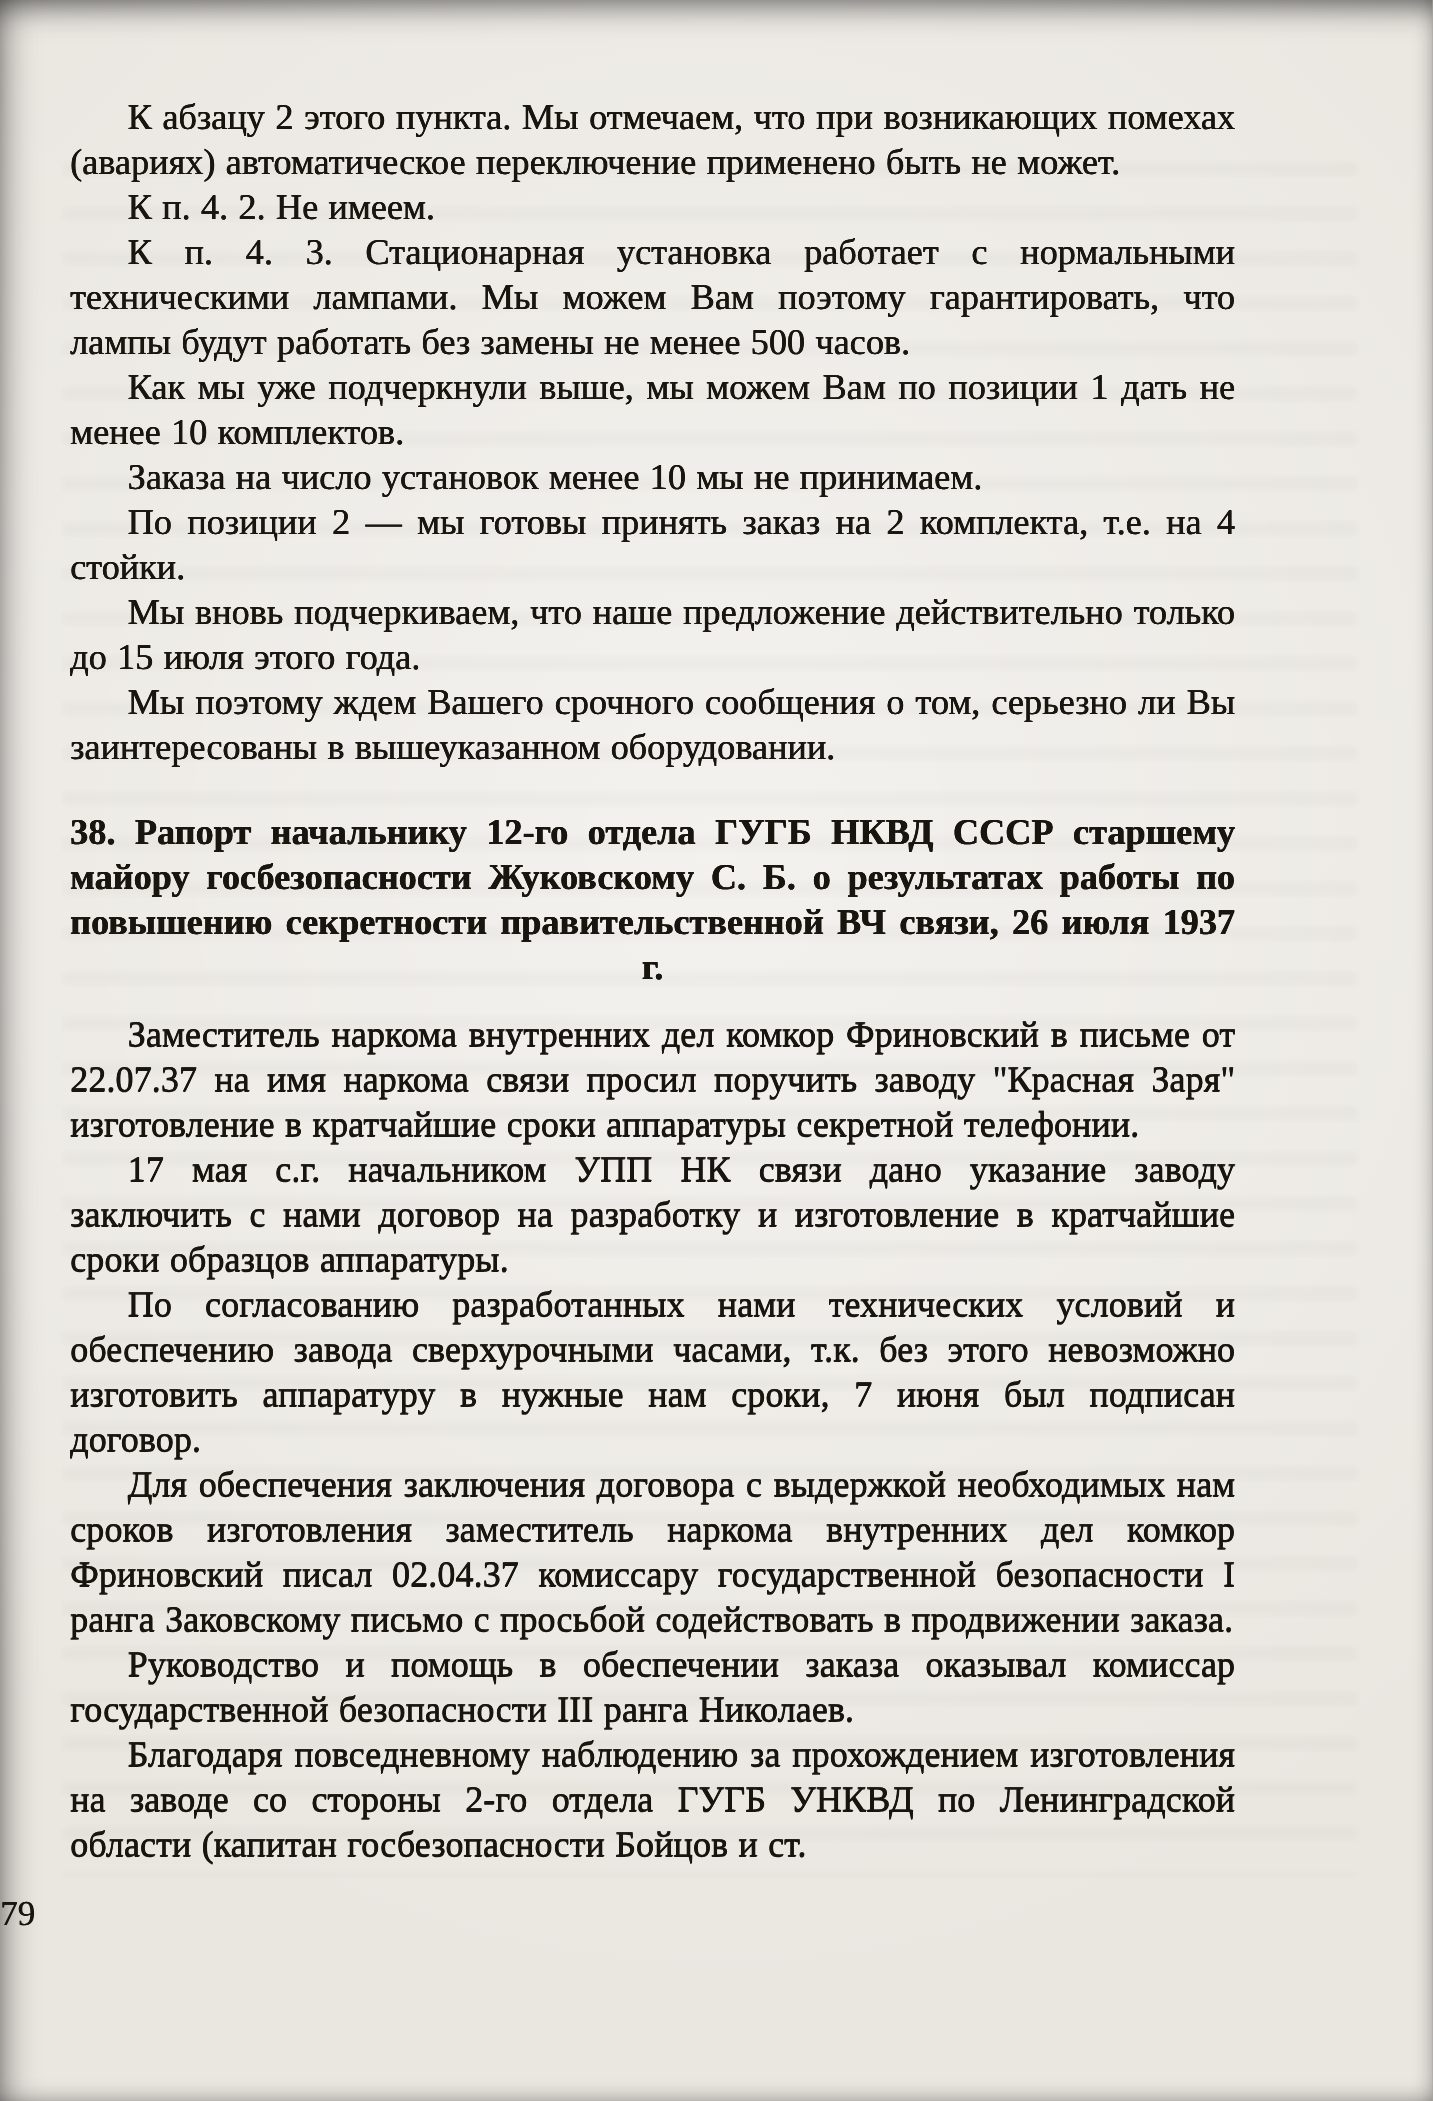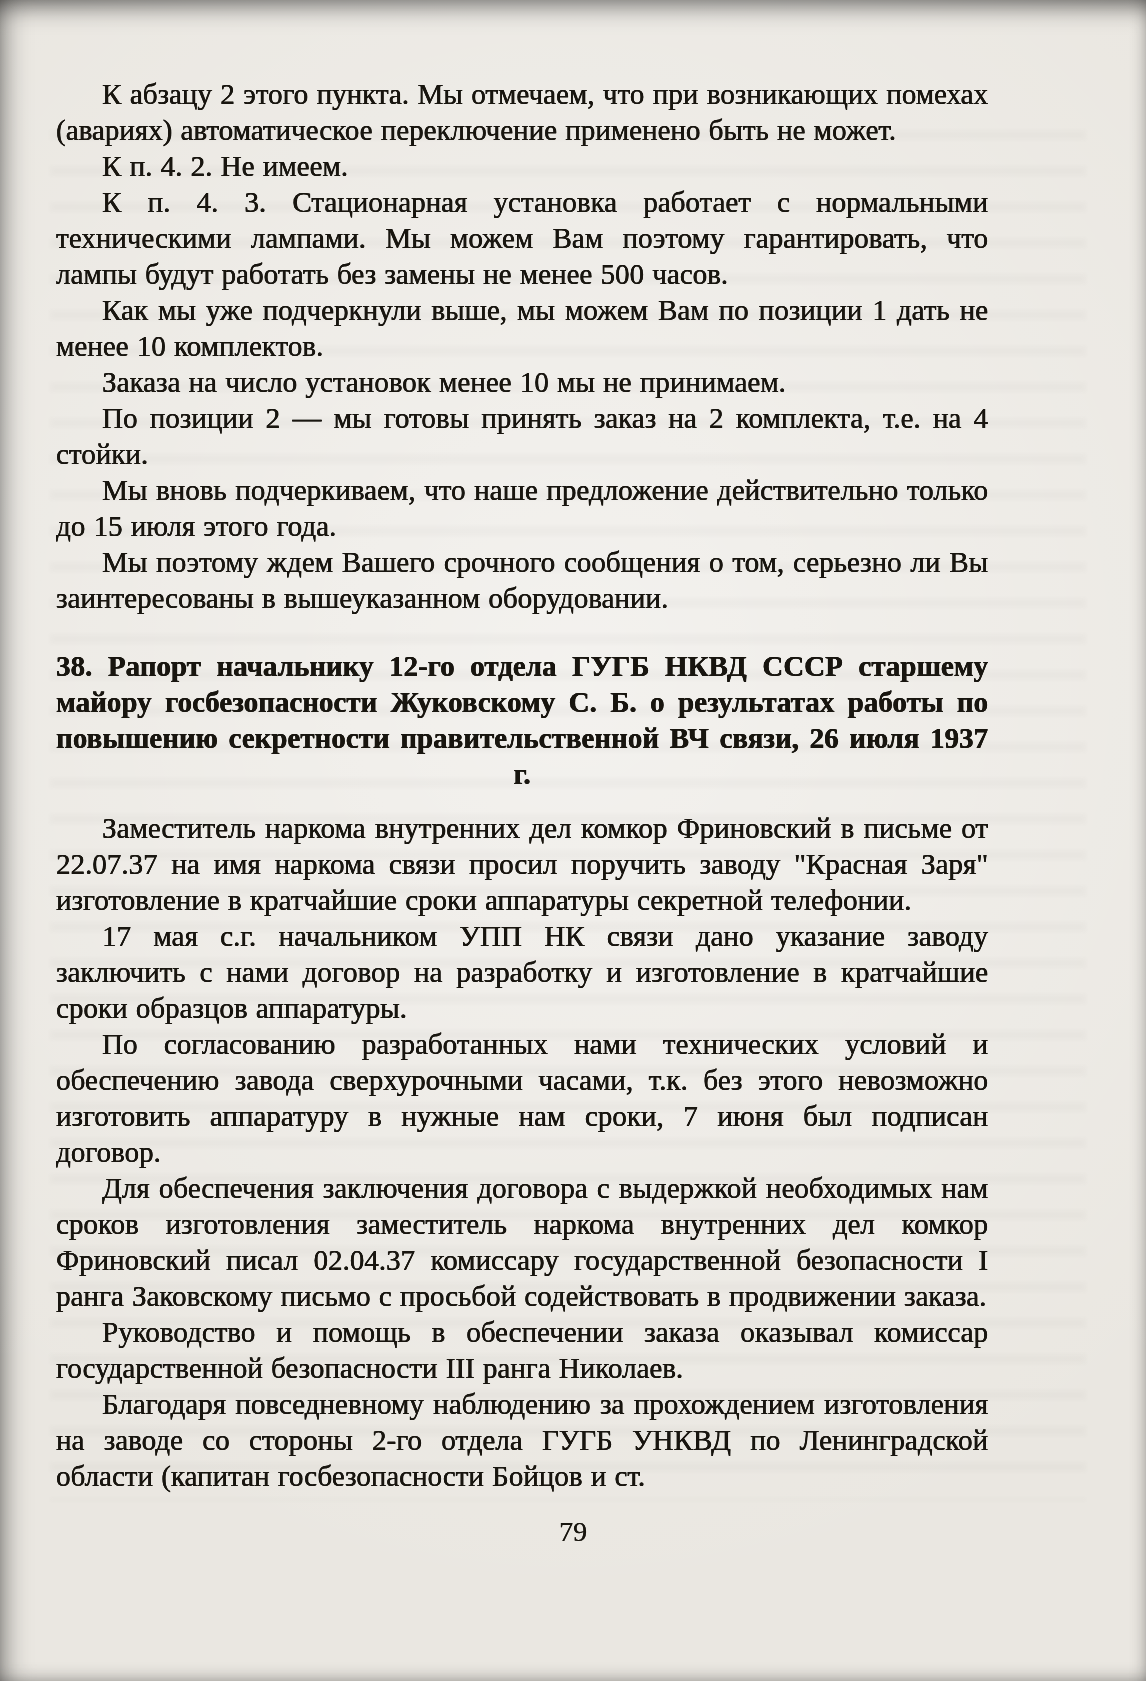--- a/index.html
+++ b/index.html
@@ -67,21 +67,20 @@
     margin-top: 32px;
     margin-bottom: 18px;
     text-align: justify;
     text-align-last: center;
   }
   .pagenum {
     position: absolute;
     left: 0;
     top: 1516px;
     width: 1146px;
-    text-align: center;
     font-size: 28px;
     color: #18150f;
     text-shadow: 0.3px 0 0 currentColor;
   }
 </style>
 </head>
 <body>
 
 <div class="scan">
   <div class="content">

